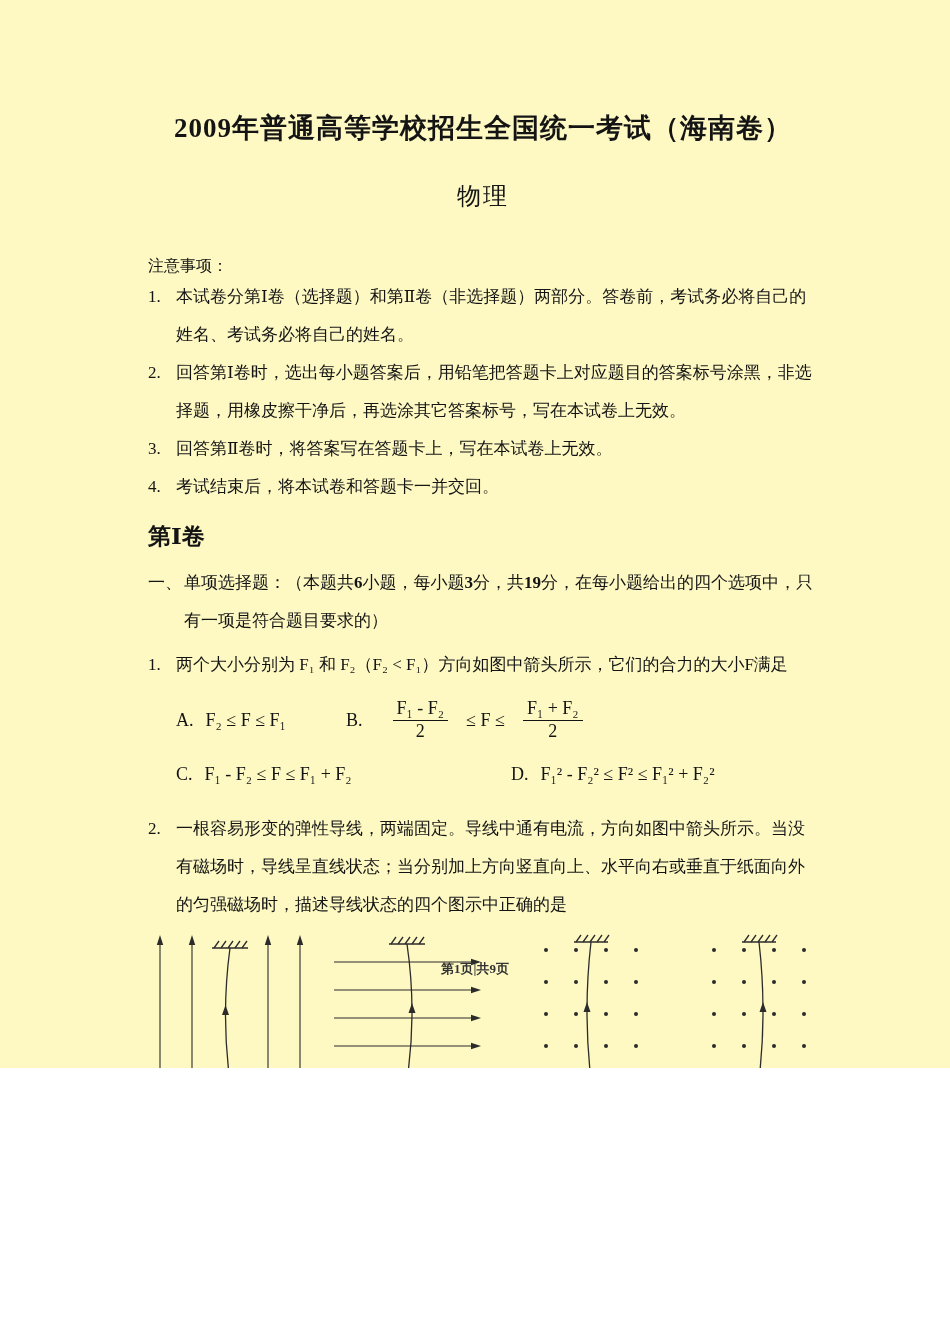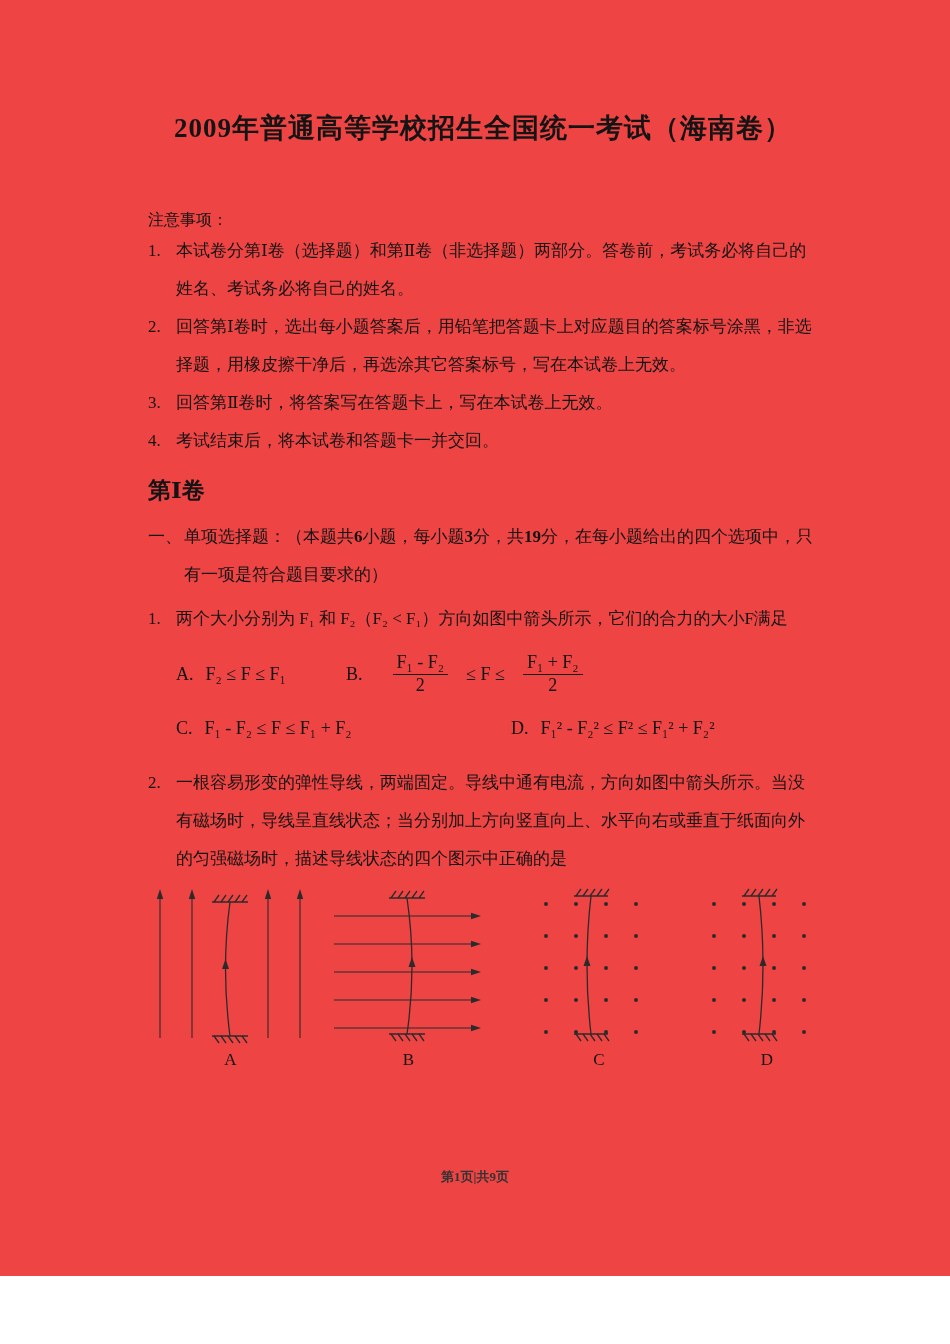--- a/index.html
+++ b/index.html
@@ -1,36 +1,36 @@
 <!DOCTYPE html>
 <html><head>
 <meta charset="utf-8">
 <style>
   html,body { margin:0; padding:0; background:#ffffff; }
   .page {
     position:relative;
-    width:950px; height:1276px;
-    background:#ef4444;
+    width:950px; height:1068px;
+    background:#fef9c3;
     font-family:"Liberation Serif","DejaVu Serif",serif;
     color:#141414;
     overflow:hidden;
   }
   .content { position:absolute; left:148px; top:0; width:670px; }
 
   .title {
     margin:110px 0 0 0;
     font-size:27px; font-weight:bold;
     text-align:center; letter-spacing:1px;
   }
   .subject {
     margin:34px 0 0 0;
     font-size:24px; font-weight:normal;
     text-align:center; letter-spacing:2px;
   }
-  .notice-heading { margin-top:62px; font-size:16px; line-height:24px; }
+  .notice-heading { margin-top:42px; font-size:16px; line-height:24px; }
 
   .hang { display:flex; font-size:17px; line-height:38px; }
   .hang-num { flex:none; width:28px; }
   .hang-num.w36 { width:36px; }
   .hang-text { flex:1; }
   .bnum { font-weight:bold; }
 
   .part-heading {
     margin-top:14px;
     font-size:23px; font-weight:bold;
@@ -68,20 +68,21 @@
     font-size:13px; font-weight:bold; color:#333333;margin-top:47px;
   }
 </style>
 </head>
 <body>
 
 <div class="page">
   <div class="content">
 
     <h1 class="title">2009年普通高等学校招生全国统一考试（海南卷）</h1>
+    <h2 class="subject">物理</h2>
 
     <div class="notice-heading">注意事项：</div>
 
     <div>
       <div class="hang">
         <span class="hang-num">1.</span>
         <span class="hang-text">本试卷分第Ⅰ卷（选择题）和第Ⅱ卷（非选择题）两部分。答卷前，考试务必将自己的姓名、考试务必将自己的姓名。</span>
       </div>
       <div class="hang">
         <span class="hang-num">2.</span>

